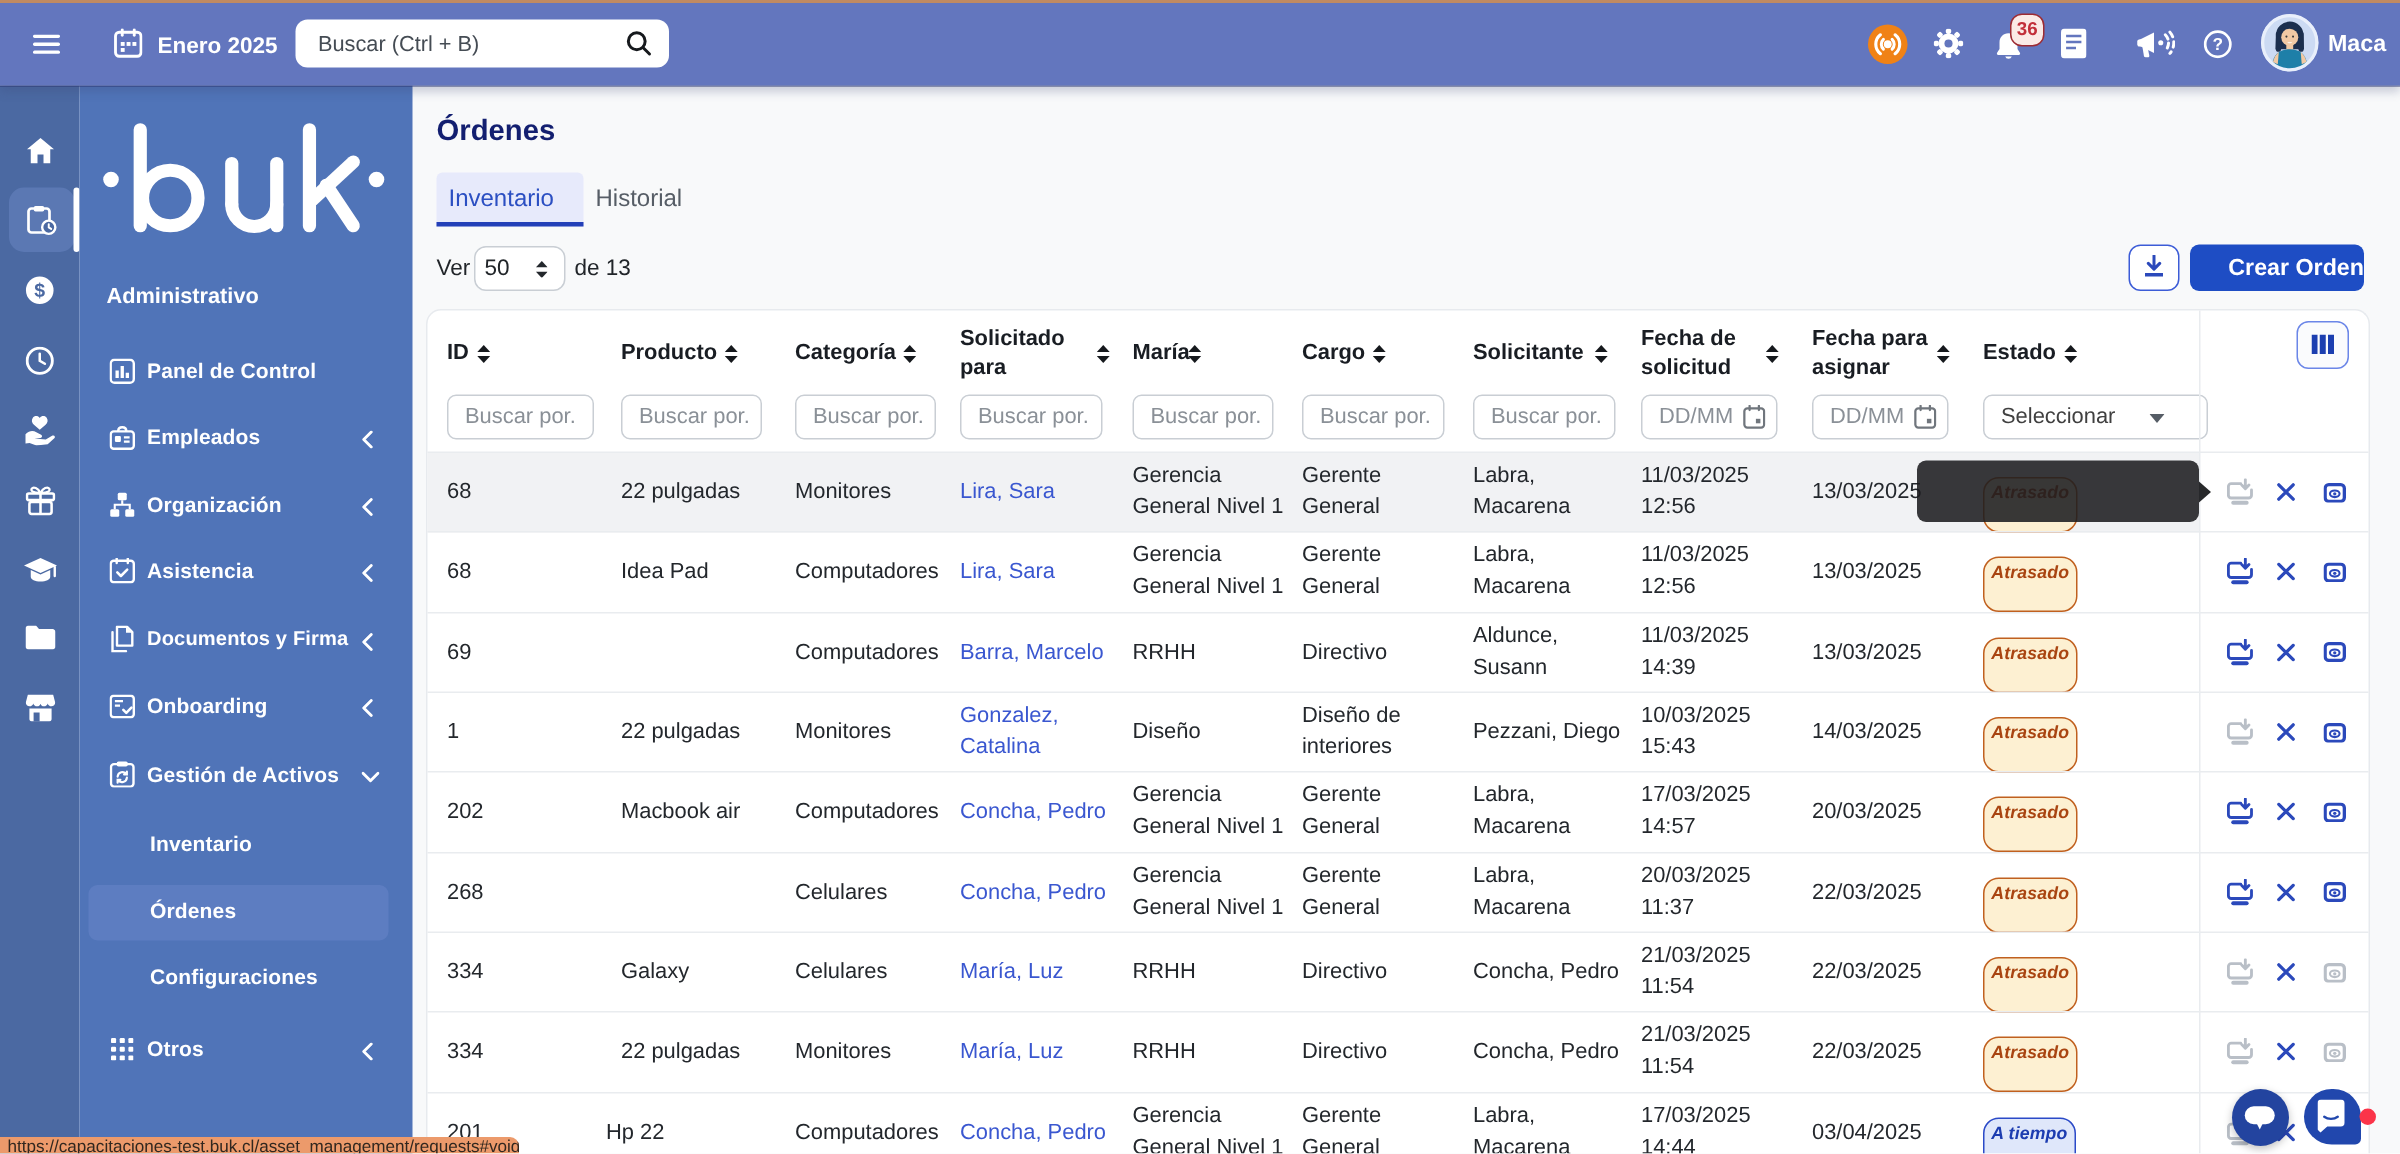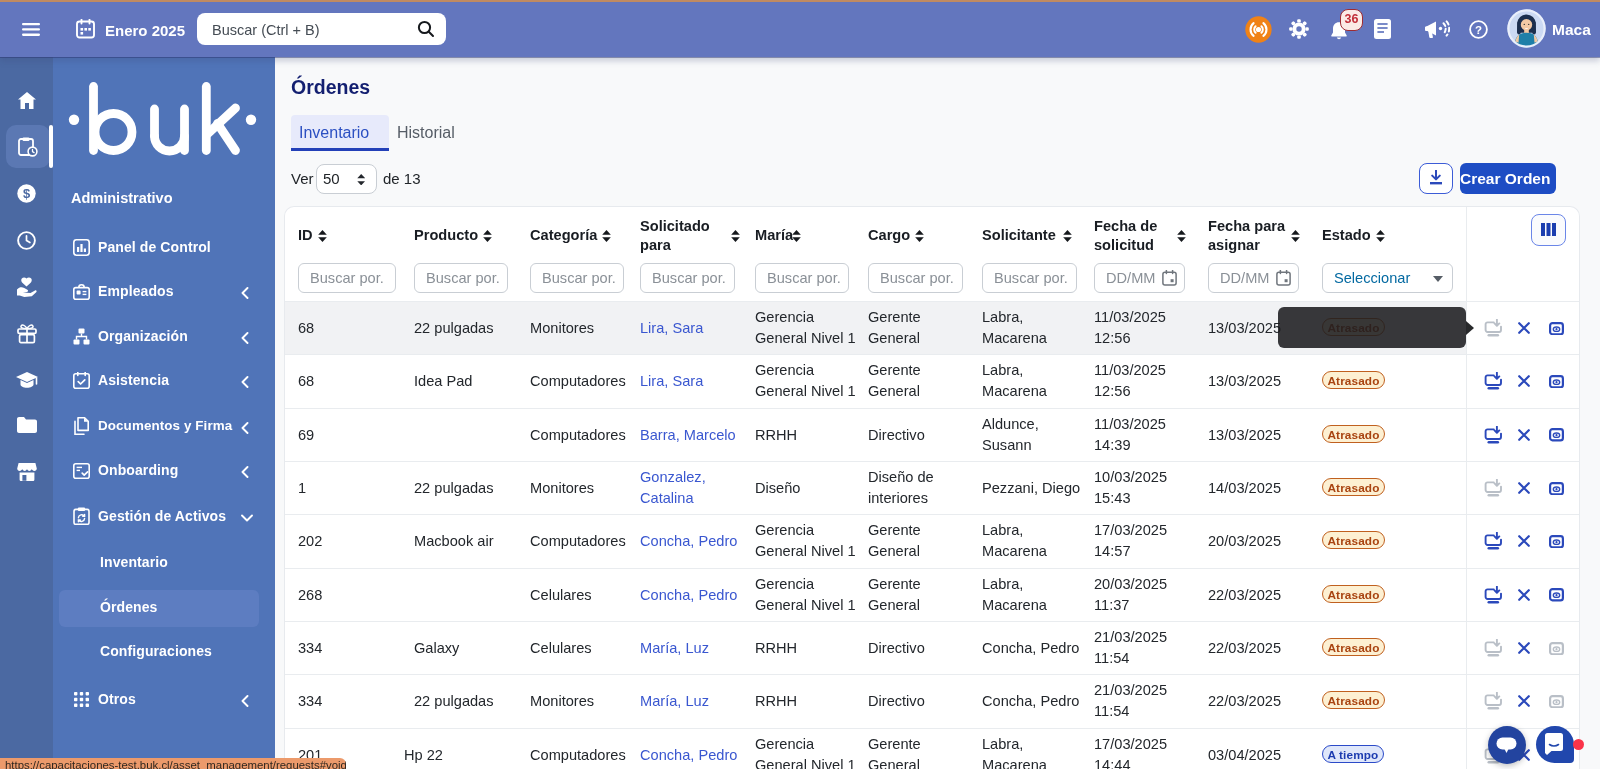--- a/index.html
+++ b/index.html
@@ -15,21 +15,21 @@
 .menuitem { position:absolute; left:45px; color:#fff; font-size:14px; font-weight:bold; letter-spacing:0.1px; }
 .chev { position:absolute; left:188px; }
 #card { position:absolute; left:9px; top:149px; width:1296px; height:564px; background:#fff; border:1px solid #e7eaee; border-radius:10px 10px 0 0; border-bottom:none; }
 .hdr { position:absolute; font-size:14.6px; font-weight:bold; color:#191d23; line-height:19px; white-space:pre; }
 .inp { position:absolute; top:56px; height:30px; background:#fff; border:1px solid #c9ced4; border-radius:6px; font-size:14.6px; color:#8a9097; line-height:28px; padding-left:11px; white-space:pre; }
 .row { position:absolute; left:0; width:1294px; height:53px; border-top:1px solid #e9ecef; }
 .cell { position:absolute; font-size:14.6px; color:#23272c; line-height:21px; white-space:pre; }
 .s { top:16px; }
 .d { top:5px; }
 .lnk { color:#3a57d0; }
-.badge { position:absolute; left:1037px; top:16px; height:18px; padding:0 4.5px; border-radius:10.5px; font-weight:bold; font-size:11.8px; line-height:18.5px; letter-spacing:0.1px; }
+.badge { position:absolute; left:1037px; top:16px; height:37px; padding:0 4.5px; border-radius:10.5px; font-weight:bold; font-size:11.8px; line-height:18.5px; letter-spacing:0.1px;font-style:italic; }
 .late { background:#fdf0d2; border:1.5px solid #c0601f; color:#a94411; }
 .ontime { background:#dfe7fa; border:1.5px solid #2b4ac8; color:#1c3cb0; }
 .aicon { position:absolute; top:17px; }
 </style>
 </head>
 <body>
 <div id="page">
   <div id="header">
 
     <svg class="abs" style="left:22px;top:22.5px" width="18" height="13" viewBox="0 0 18 13">
@@ -314,21 +314,21 @@
         <path d="M4.2 11.4 L8.1 7.2 L0.3 7.2 z" fill="#23272c"></path>
       </svg>
     <div class="abs" style="left:108px;top:113px;font-size:15px;color:#212529">de 13</div>
 
     <div class="abs" style="left:1144px;top:106px;width:34px;height:31px;background:#fff;border:1px solid #3c5cd7;border-radius:8px"></div>
     <svg class="abs" style="left:1153px;top:113px" width="16" height="17" viewBox="0 0 16 17">
       <path d="M8 0.5 L8 9 M4.2 5.6 L8 9.4 L11.8 5.6" fill="none" stroke="#2b49bb" stroke-width="2" stroke-linecap="round" stroke-linejoin="round"></path>
       <line x1="2" y1="13.2" x2="14" y2="13.2" stroke="#2b49bb" stroke-width="2.4"></line>
     </svg>
 
-    <div class="abs" style="left:1185px;top:106px;width:96px;height:31px;background:#1e4dc4;border-radius:6px;color:#fff;font-size:15.5px;font-weight:bold;text-align:left;line-height:31px">Crear Orden</div>
+    <div class="abs" style="left:1185px;top:106px;width:116px;height:31px;background:#1e4dc4;border-radius:6px;color:#fff;font-size:15.5px;font-weight:bold;text-align:right;line-height:31px">Crear Orden</div>
     <div id="card">
 <div class="hdr" style="left:13px;top:19px">ID</div>
 <svg class="abs" style="left:33px;top:22.5px" width="9" height="12" viewBox="0 0 9 12">
           <path d="M4.5 0 L8.8 4.7 L0.2 4.7 z" fill="#16191d"></path>
           <path d="M4.5 12 L8.8 7.3 L0.2 7.3 z" fill="#16191d"></path>
         </svg>
 <div class="hdr" style="left:129px;top:19px">Producto</div>
 <svg class="abs" style="left:198px;top:22.5px" width="9" height="12" viewBox="0 0 9 12">
           <path d="M4.5 0 L8.8 4.7 L0.2 4.7 z" fill="#16191d"></path>
           <path d="M4.5 12 L8.8 7.3 L0.2 7.3 z" fill="#16191d"></path>
@@ -390,21 +390,21 @@
 <line x1="10.6" y1="0.6" x2="10.6" y2="3.4" stroke="#70767d" stroke-width="1.5" stroke-linecap="round"></line>
 <rect x="8.6" y="9.2" width="3" height="3" fill="#70767d"></rect>
 </svg>
 <div class="inp" style="left:923px;width:91px">DD/MM</div>
 <svg class="abs" style="left:991px;top:63px" width="15" height="16" viewBox="0 0 15 16">
 <rect x="0.9" y="2.2" width="13.2" height="12.8" rx="2" fill="none" stroke="#70767d" stroke-width="1.5"></rect>
 <line x1="4.4" y1="0.6" x2="4.4" y2="3.4" stroke="#70767d" stroke-width="1.5" stroke-linecap="round"></line>
 <line x1="10.6" y1="0.6" x2="10.6" y2="3.4" stroke="#70767d" stroke-width="1.5" stroke-linecap="round"></line>
 <rect x="8.6" y="9.2" width="3" height="3" fill="#70767d"></rect>
 </svg>
-<div class="inp" style="left:1037px;width:131px;color:#0369a1">Seleccionar</div>
+<div class="inp" style="left:1037px;width:150px;color:#404040">Seleccionar</div>
 <svg class="abs" style="left:1148px;top:69px" width="10" height="6" viewBox="0 0 10 6">
           <path d="M0 0 L5 6 L10 0 z" fill="#565d66"></path>
         </svg>
 <div class="abs" style="left:1181px;top:0;width:1px;height:563px;background:#e9ecef"></div>
 <div class="abs" style="left:1246px;top:7px;width:35px;height:32px;border:1px solid #6b86e8;border-radius:8px;background:#fafbfd"></div>
 <svg class="abs" style="left:1256px;top:16px" width="15" height="13" viewBox="0 0 15 13">
           <rect x="0" y="0" width="4" height="13" fill="#1c3fb0"></rect>
           <rect x="5.5" y="0" width="4" height="13" fill="#1c3fb0"></rect>
           <rect x="11" y="0" width="4" height="13" fill="#1c3fb0"></rect>
         </svg>

